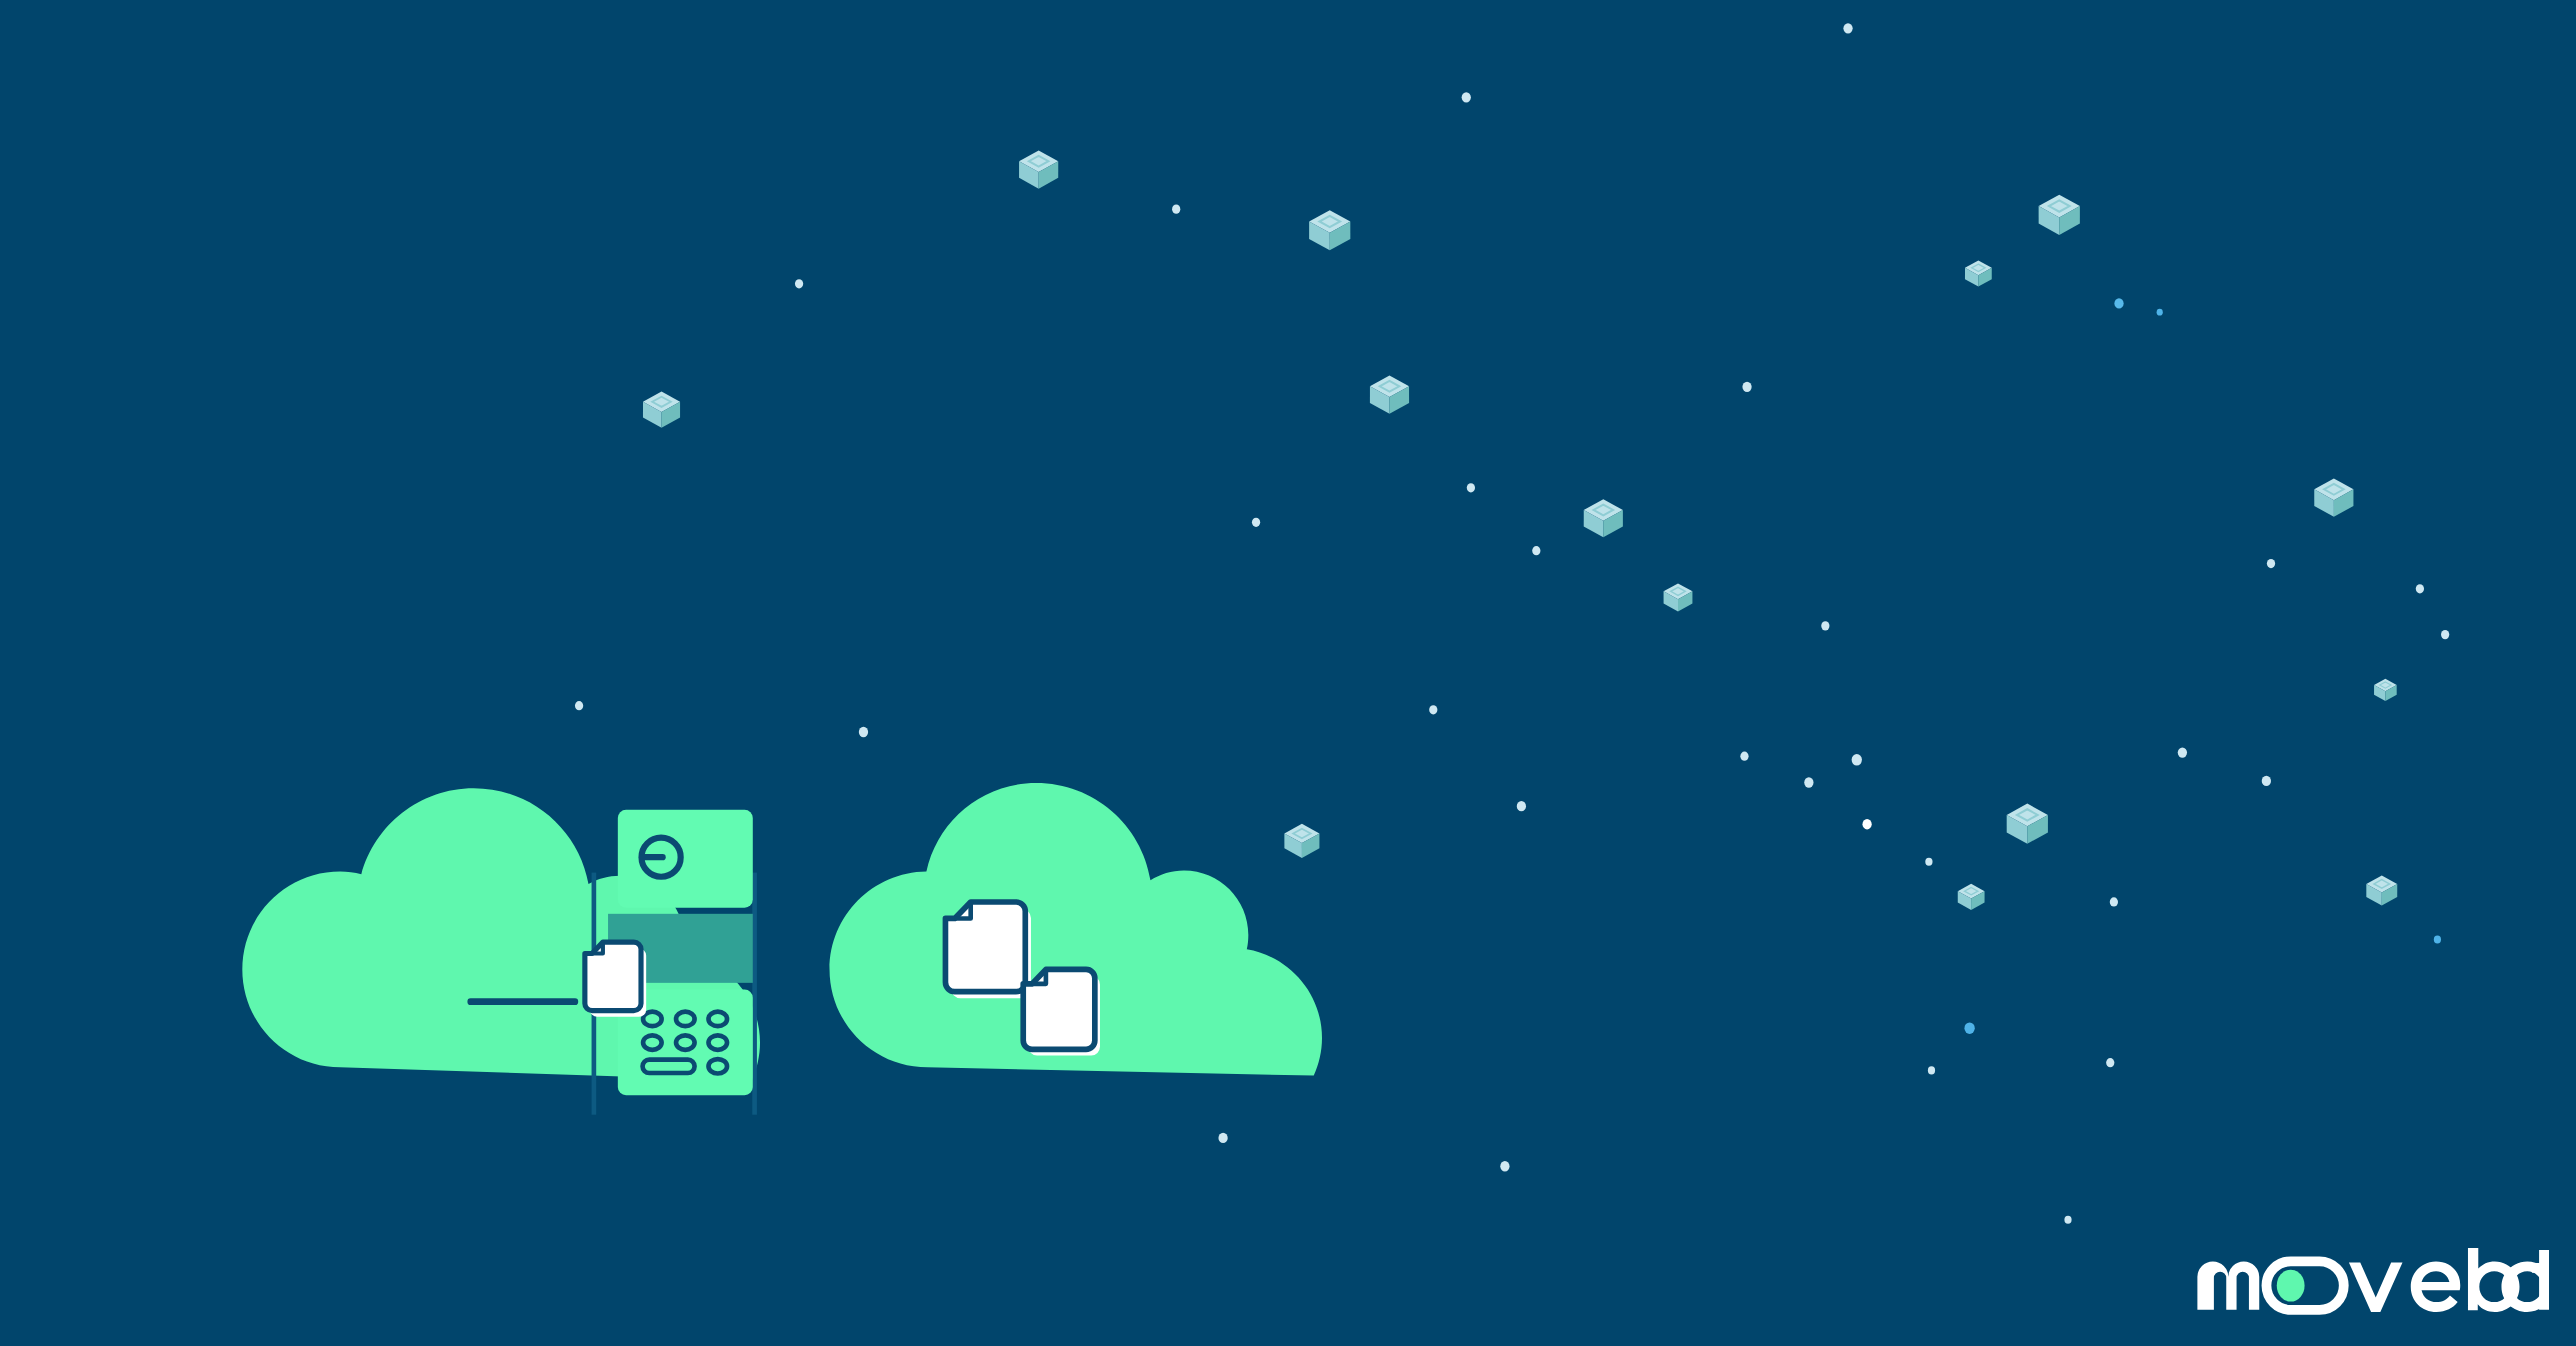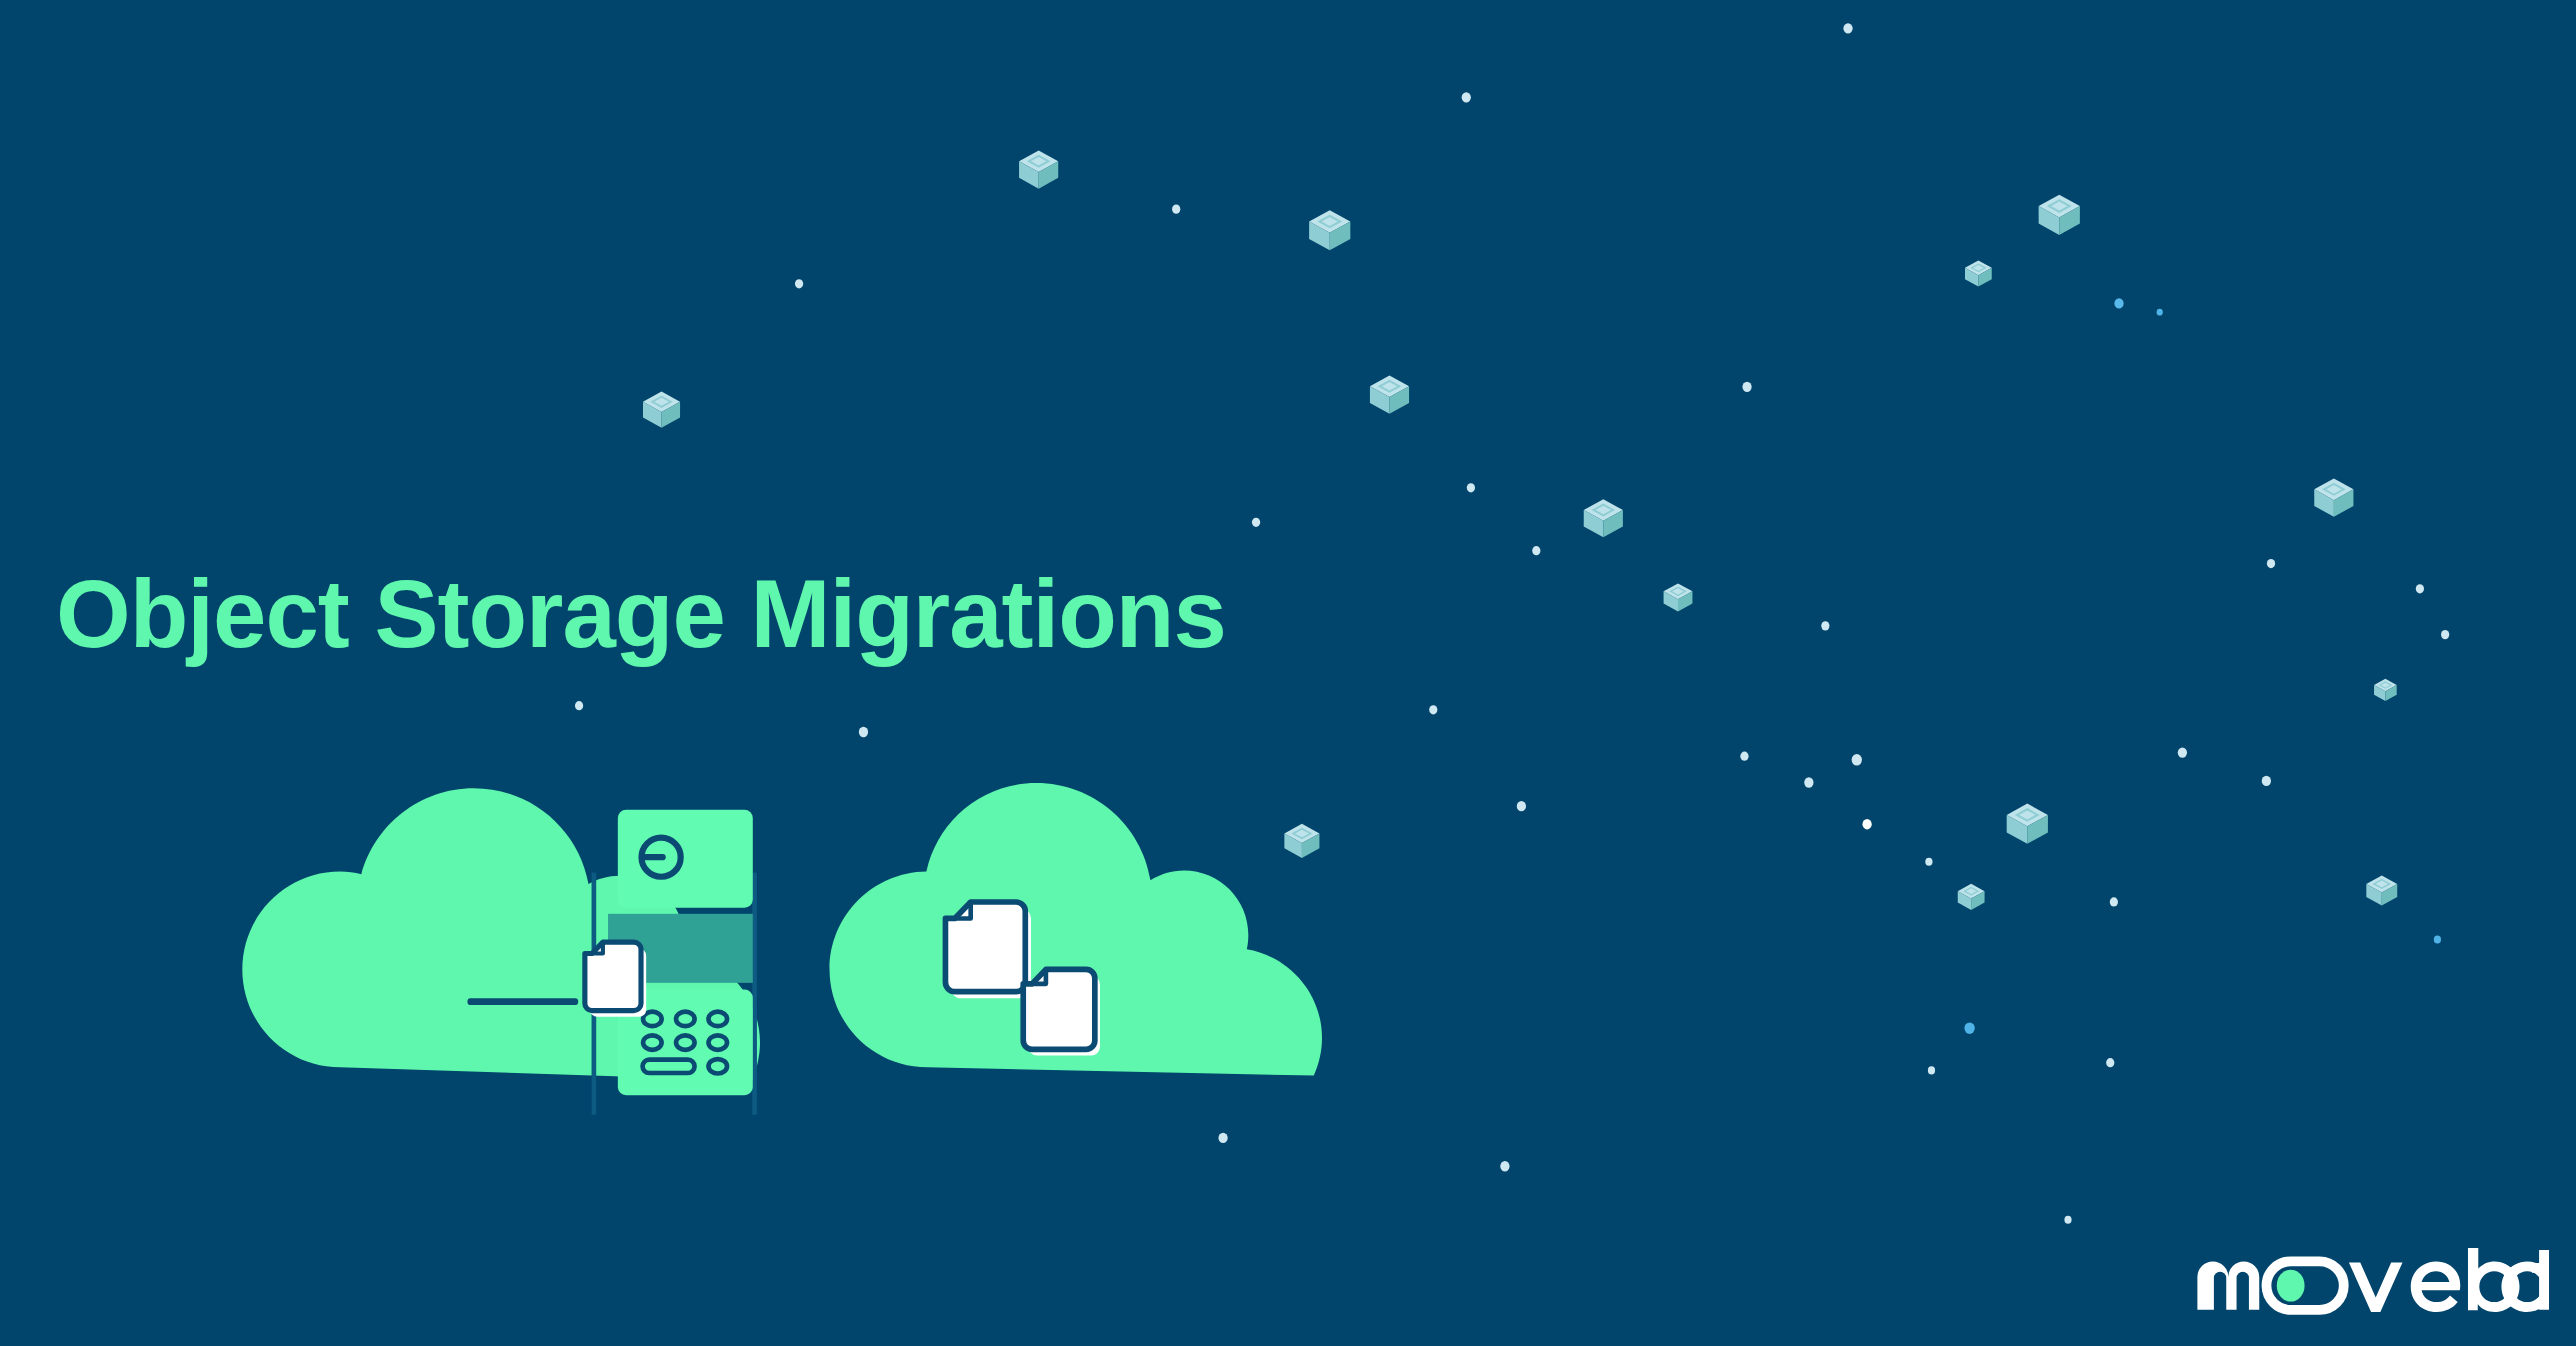--- a/index.html
+++ b/index.html
@@ -293,21 +293,20 @@
         <path d="M2003 1910
                  l27 -28 h78 a17 17 0 0 1 17 17
                  v121 a17 17 0 0 1 -17 17
                  h-105 a17 17 0 0 1 -17 -17
                  v-110 z" fill="#ffffff" stroke="#0b4a72" stroke-width="11" stroke-linejoin="round"></path>
         <path d="M2030 1882 v28 h-27" fill="none" stroke="#0b4a72" stroke-width="9" stroke-linejoin="round"></path>
       </g>
     </g>
   </svg>
 
-  <h1 class="hero-title">Object Storage Migrations</h1>
 
   <div class="brand-logo">
     <svg viewBox="0 0 700 130" width="361" height="67">
 
       <path d="M18 120 V56 a30 30 0 0 1 30 -30 a30 30 0 0 1 30 30
                a30 30 0 0 1 30 -30 a30 30 0 0 1 30 30 V120
                h-20 V58 a12 12 0 0 0 -24 0 V120
                h-20 V58 a12 12 0 0 0 -24 0 V120 z" fill="#ffffff"></path>
 
       <g>

